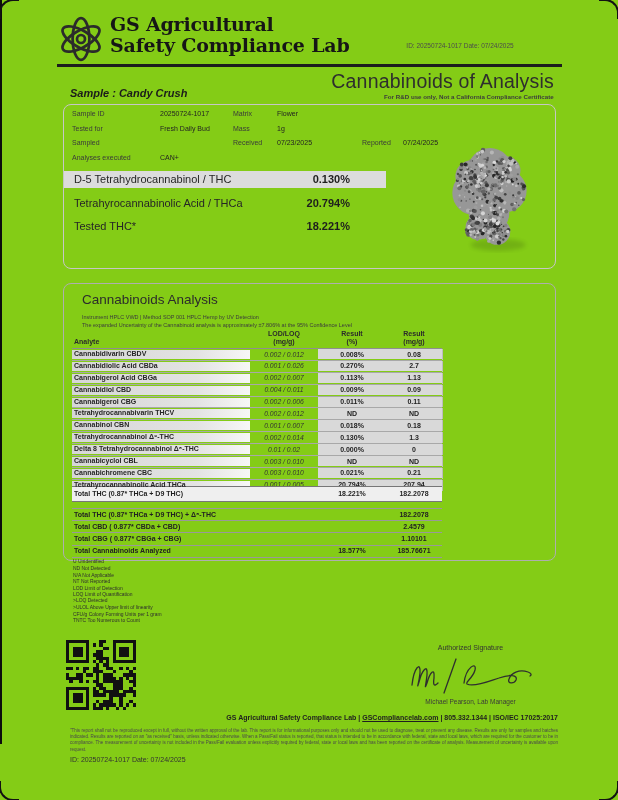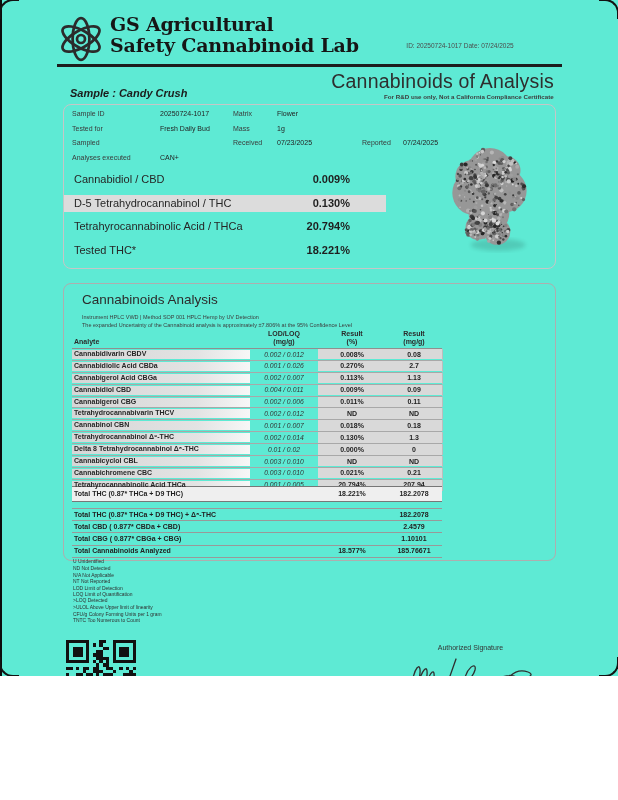--- a/index.html
+++ b/index.html
@@ -1,16 +1,16 @@
 <!DOCTYPE html>
 <html><head>
 <meta charset="utf-8">
 <style>
   html,body{margin:0;padding:0;background:#fff;}
-  .page{position:relative;width:618px;height:676px;overflow:hidden;background:#5eead4;
+  .page{position:relative;width:618px;height:800px;overflow:hidden;background:#84cc16;
         font-family:"Liberation Sans",sans-serif;color:#222;}
 
   
   .edge-left{position:absolute;left:0;top:30;width:2px;height:744px;background:#0c0c0c;}
   .corner{position:absolute;width:18px;height:18px;border:2.5px solid #121212;}
   .c-tl{left:-1px;top:-1px;border-right:0;border-bottom:0;border-top-left-radius:14px;}
   .c-tr{right:-1px;top:-1px;border-left:0;border-bottom:0;border-top-right-radius:14px;}
   .c-bl{left:-1px;bottom:-1px;border-right:0;border-top:0;border-bottom-left-radius:14px;}
   .c-br{right:-1px;bottom:-1px;border-left:0;border-top:0;border-bottom-right-radius:14px;}
 
@@ -110,21 +110,21 @@
   <svg class="logo" viewBox="0 0 60 60">
     <g fill="none" stroke="#2b2b2b" stroke-width="3.4">
       <ellipse cx="30" cy="30" rx="26" ry="10.5" transform="rotate(90 30 30)"></ellipse>
       <ellipse cx="30" cy="30" rx="26" ry="10.5" transform="rotate(30 30 30)"></ellipse>
       <ellipse cx="30" cy="30" rx="26" ry="10.5" transform="rotate(150 30 30)"></ellipse>
       <circle cx="30" cy="30" r="5"></circle>
     </g>
   </svg>
   <div class="labname">
     <span>GS Agricultural</span>
-    <span>Safety Cannabinoid Lab</span>
+    <span>Safety Compliance Lab</span>
   </div>
   <div class="id-date">ID: 20250724-1017 Date: 07/24/2025</div>
   <div class="rule"></div>
   <div class="cert-title">Cannabinoids of Analysis</div>
   <div class="cert-sub">For R&amp;D use only, Not a California Compliance Certificate</div>
   <div class="sample-name">Sample : Candy Crush</div>
 
   <div class="card card1"></div>
   <div class="card card2"></div>
 
@@ -162,24 +162,20 @@
         <span class="iv c1v">CAN+</span>
         <span class="il c2l"></span>
         <span class="iv c2v"></span>
         <span class="il c3l"></span>
         <span class="iv c3v"></span>
       </div>
     </div>
 
   <div class="summary">
 
-      <div class="sum-row">
-        <span class="sum-name">Cannabidiol / CBD</span>
-        <span class="sum-val">0.009%</span>
-      </div>
 
       <div class="sum-row hl">
         <span class="sum-name">D-5 Tetrahydrocannabinol / THC</span>
         <span class="sum-val">0.130%</span>
       </div>
 
       <div class="sum-row">
         <span class="sum-name">Tetrahyrocannabinolic Acid / THCa</span>
         <span class="sum-val">20.794%</span>
       </div>

